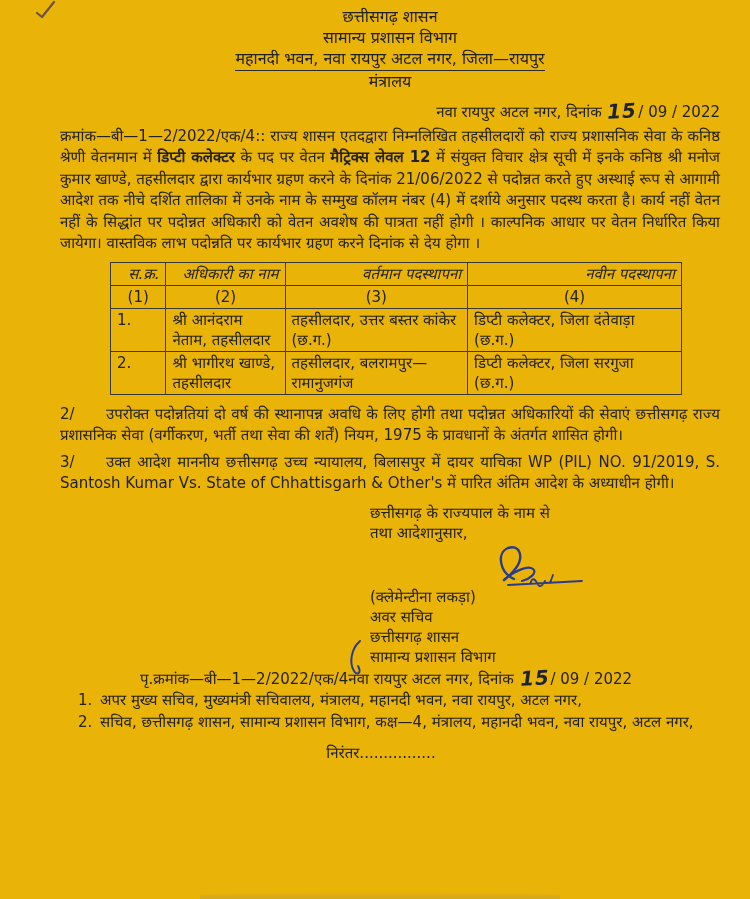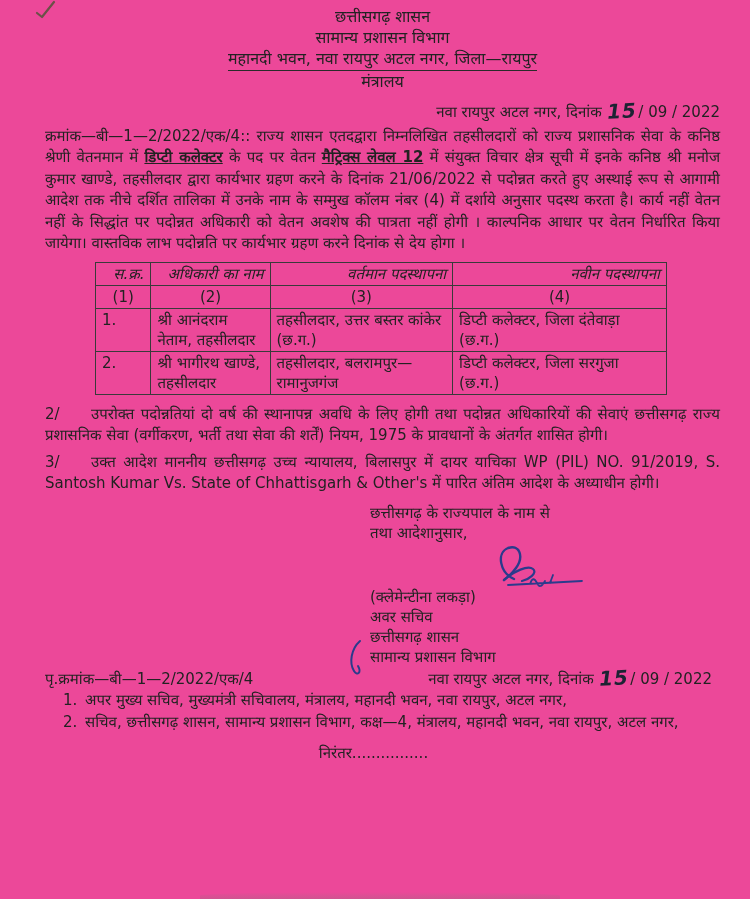--- a/index.html
+++ b/index.html
@@ -1,46 +1,46 @@
 <!DOCTYPE html>
 <html lang="hi"><head>
 <meta charset="utf-8">
 <style>
   html,body{margin:0;padding:0;background:#e8e8e6;}
   .page{
     position:relative;
     width:750px;height:899px;
     margin:0 auto;
-    background:#ec4899;
+    background:#eab308;
     font-family:"DejaVu Sans", sans-serif;
     color:#222;
     font-size:15px;
     line-height:21.5px;
     box-sizing:border-box;
-    padding:6px 30px 0 45px;
+    padding:6px 30px 0 60px;
     overflow:hidden;
   }
   .center{text-align:center;}
   .hdr-line{font-size:16px;line-height:21px;font-weight:500;}
   .hdr-underline{display:inline-block;border-bottom:1.5px solid #2a2a2a;padding-bottom:1px;}
   .order-title{margin-top:16px;font-size:17px;font-weight:500;}
   .order-title span{display:inline-block;border-bottom:1.5px solid #2a2a2a;padding:0 2px 1px 2px;letter-spacing:1px;}
   .dateline{ text-align:right; margin-top:10px; font-weight:500;}
   .handwritten{
     display:inline-block;
     font-style:italic;font-weight:bold;
     font-size:20px;line-height:16px;
     color:#1c2333;
     transform:rotate(-3deg) translateY(1px);
     letter-spacing:1px;
     margin:0 1px;
   }
   .para{margin:2px 0 0 0;text-align:justify;}
   .pnum{display:inline-block;min-width:46px;font-weight:500;}
-  b{font-weight:bold;text-decoration:underline;}
+  b{font-weight:bold;}
   table.posting{
     border-collapse:collapse;
     margin:7px 0 0 50px;
     table-layout:fixed;
     width:572px;
     font-size:15px;line-height:20px;
   }
   table.posting td,table.posting th{
     border:1.4px solid #3a3a3a;
     padding:1px 6px;
@@ -56,21 +56,21 @@
     width:330px;
     margin:8px 20px 0 auto;
     text-align:left;
     position:relative;
   }
   .sigblock .sline{line-height:20px;}
   .sig-svg{display:block;margin:0 auto -2px auto;}
   .govline{position:relative;display:inline-block;}
   .pen-stroke{position:absolute;left:-24px;top:-8px;}
   .footrow{
-    display:flex;justify-content:space-between;align-items:flex-end;
+    display:flex;justify-content:center;align-items:flex-end;
     margin-top:2px;font-weight:500;
   }
   .copylabel{margin-top:1px;font-weight:500;}
   .copyitem{display:flex;margin-top:0;}
   .copyitem .cnum{width:40px;flex:0 0 40px;padding-left:18px;box-sizing:border-box;}
   .copyitem .ctext{flex:1;text-align:justify;}
   .continuation{text-align:center;margin-top:10px;padding-right:18px;}
   .checkmark{position:absolute;left:34px;top:0;}
   .scan-smudge{
     position:absolute;left:200px;bottom:0;width:360px;height:7px;

